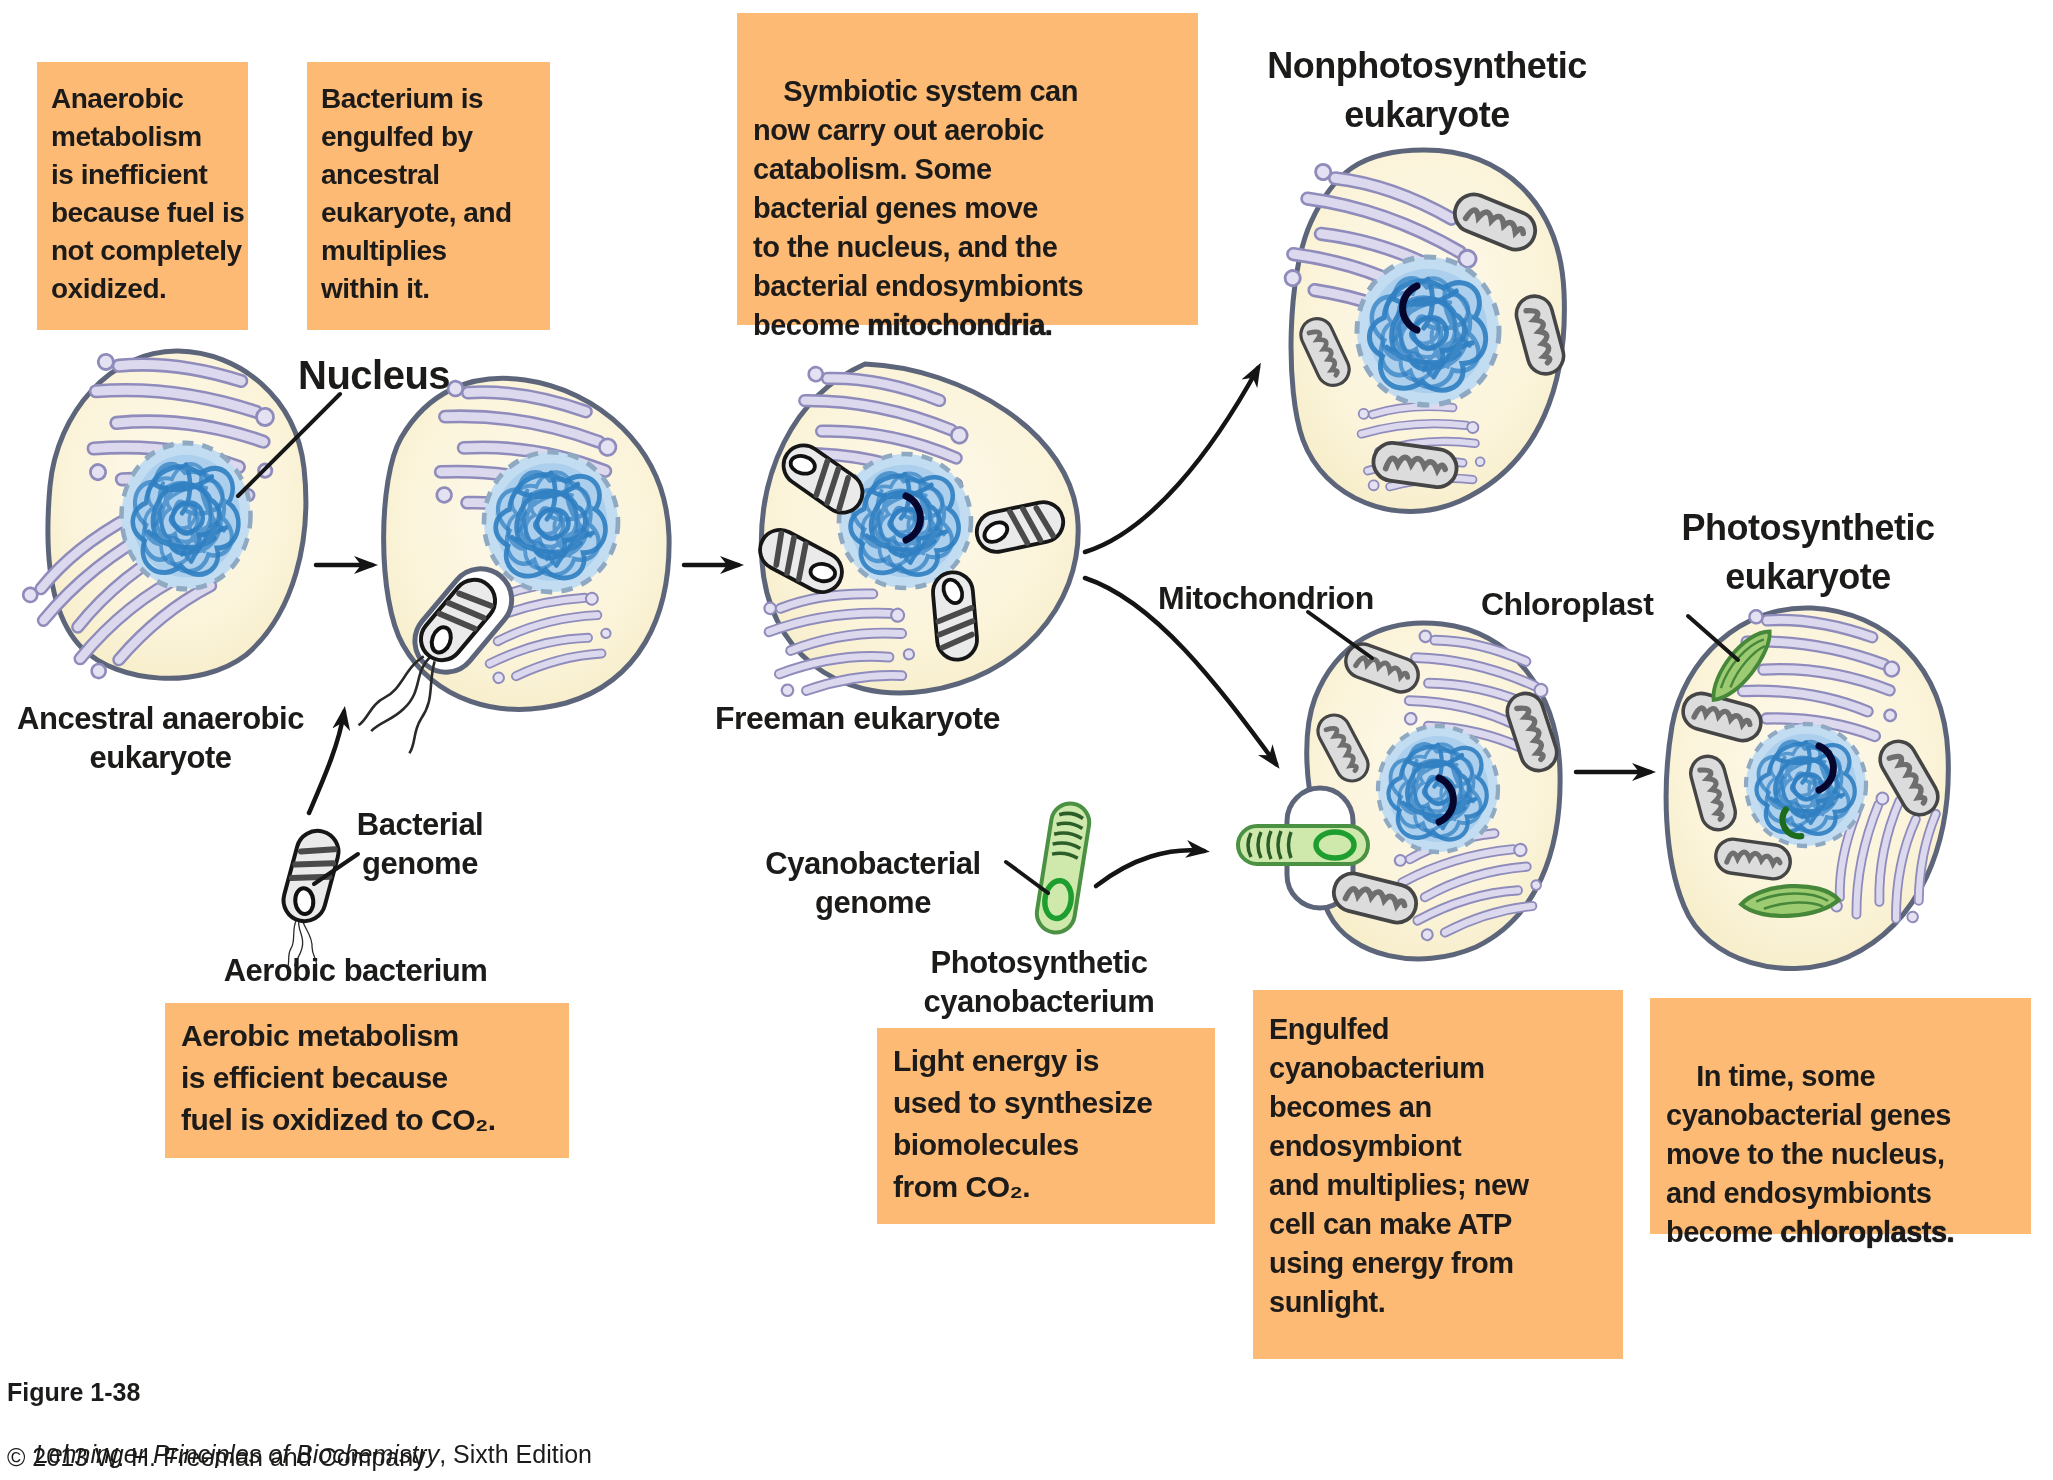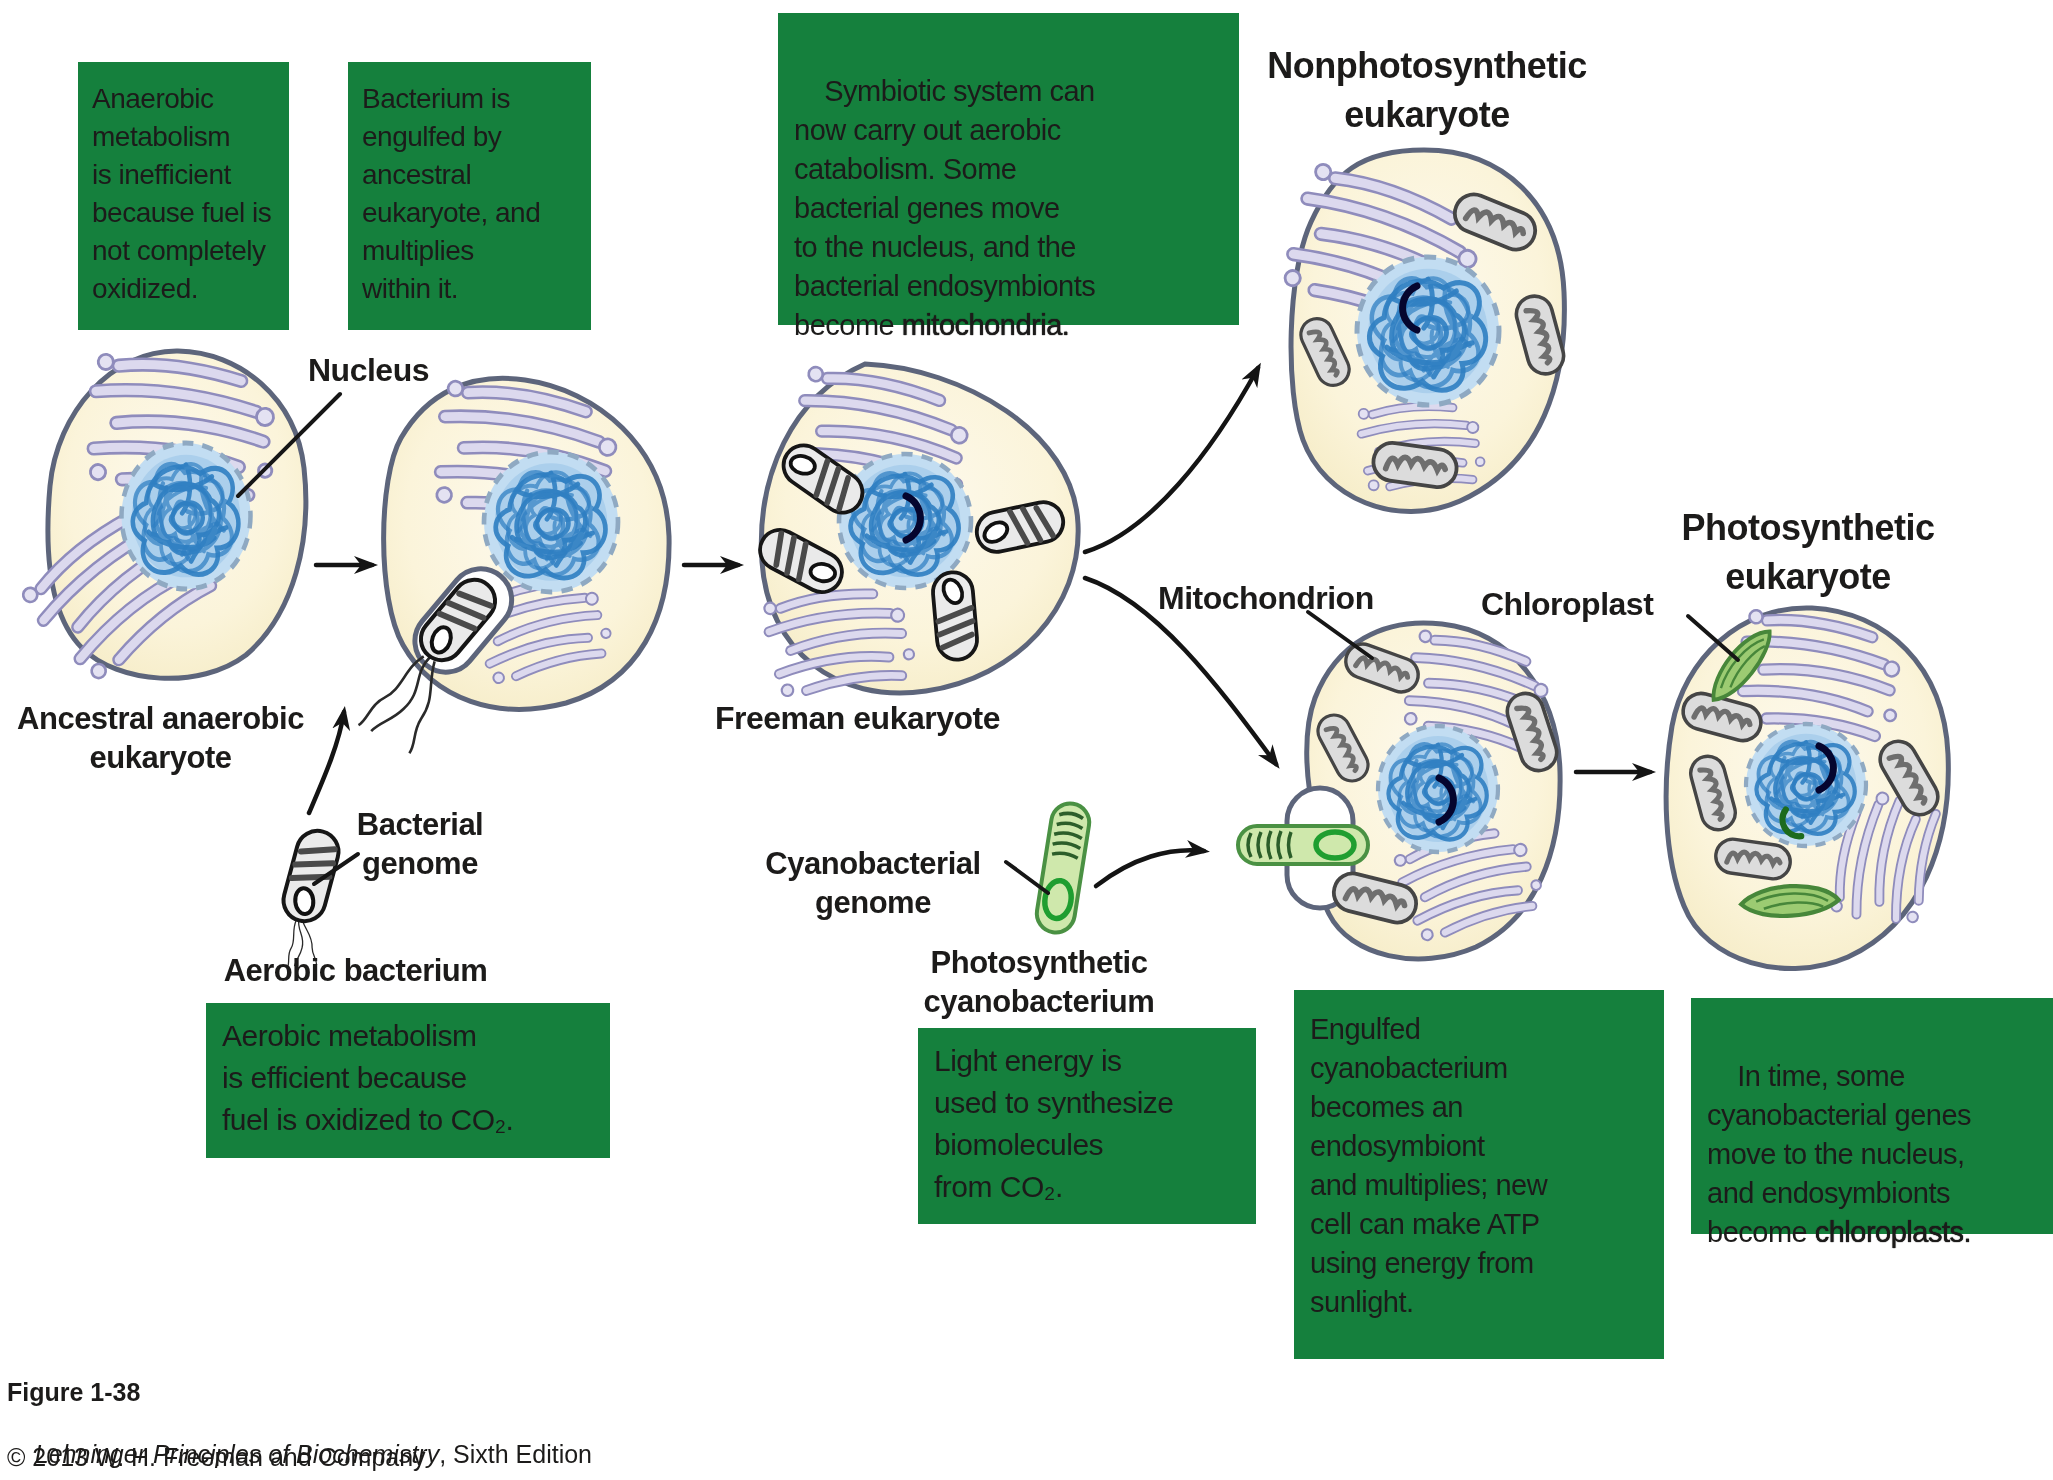--- a/index.html
+++ b/index.html
@@ -1,21 +1,21 @@
 <!DOCTYPE html>
 <html><head>
 <meta charset="utf-8">
 <style>
   html,body{margin:0;padding:0;background:#fff;}
   #stage{position:relative;width:2053px;height:1480px;background:#fff;overflow:hidden;
          font-family:"Liberation Sans","DejaVu Sans",sans-serif;color:#1c1b1a;}
   #art{position:absolute;left:0;top:0;z-index:1;}
   .txt{position:absolute;z-index:2;white-space:pre;color:#1c1b1a;}
-  .box{background:#15803d;font-weight:400;font-size:28px;line-height:38px;
-       letter-spacing:-0.5px;padding:18px 14px;box-sizing:border-box;margin-left:41px;}
+  .box{background:#fdba74;font-weight:700;font-size:28px;line-height:38px;
+       letter-spacing:-0.5px;padding:18px 14px;box-sizing:border-box;}
   .box.big{font-size:29px;line-height:39px;padding:20px 16px;}
   .box.wide{font-size:30px;line-height:42px;padding:12px 16px;}
   .lbl{font-weight:700;font-size:31px;line-height:1.25;letter-spacing:-0.5px;}
   .lbl.c{text-align:center;}
   .title{font-weight:700;font-size:36px;line-height:1.35;letter-spacing:-0.5px;text-align:center;}
   .xb{text-shadow:0 0 0.9px #1c1b1a,0 0 0.9px #1c1b1a;}
   .foot1{font-weight:700;font-size:25px;}
   .foot2,.foot3{font-size:25px;}
   .it{font-style:italic;}
 </style>
@@ -240,21 +240,21 @@
 sunlight.</div>
 
   <div class="txt box big" style="left:1650px;top:998px;width:381px;height:236px;">
     <span>In time, some
 cyanobacterial genes
 move to the nucleus,
 and endosymbionts
 become </span><span class="xb">chloroplasts.</span>
   </div>
 
-  <div class="txt lbl" style="left:308px;top:350px;font-size:32px;">Nucleus</div>
+  <div class="txt lbl" style="left:298px;top:350px;font-size:40px;">Nucleus</div>
 
   <div class="txt lbl c" style="left:8px;top:700px;width:305px;">Ancestral anaerobic
 eukaryote</div>
 
   <div class="txt lbl c" style="left:345px;top:806px;width:150px;">Bacterial
 genome</div>
 
   <div class="txt lbl c" style="left:188px;top:952px;width:335px;">Aerobic bacterium</div>
 
   <div class="txt lbl c" style="left:715px;top:698px;width:280px;font-size:32px;">Freeman eukaryote</div>

